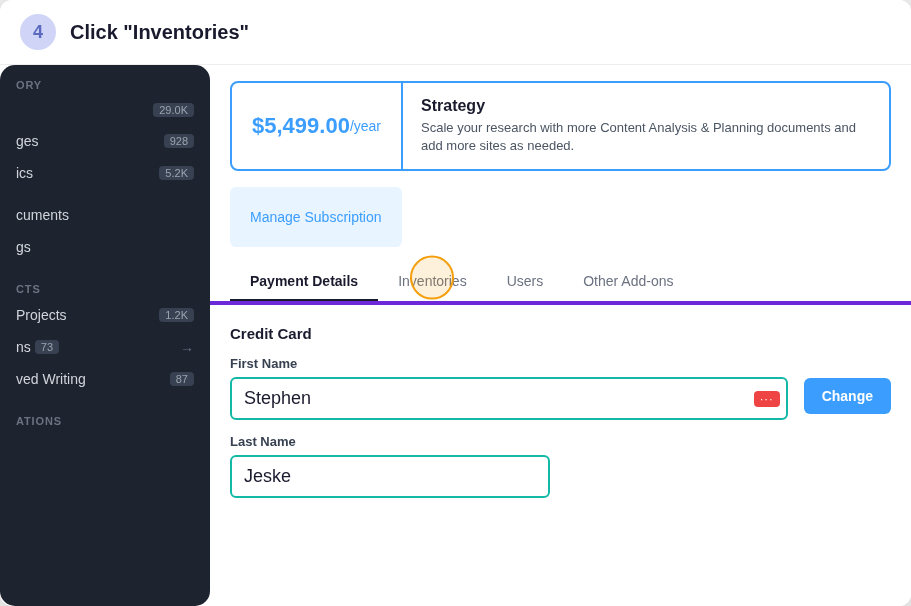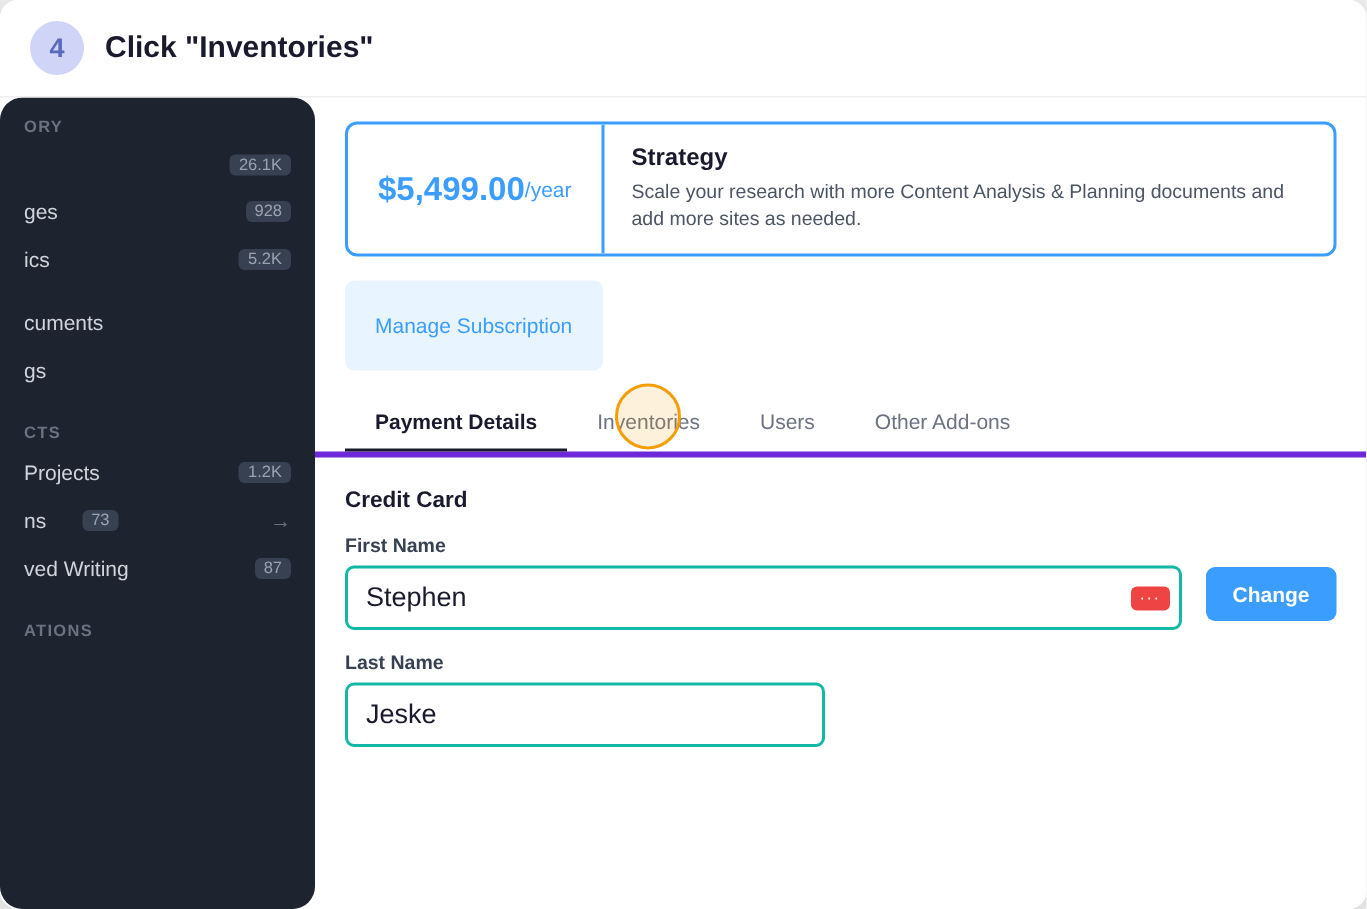--- a/index.html
+++ b/index.html
@@ -80,21 +80,21 @@
       align-items: center;
       justify-content: space-between;
       padding: 8px 16px;
       cursor: pointer;
       font-size: 14px;
       color: #d1d5db;
     }
     .sidebar-item-left {
       display: flex;
       align-items: center;
-      gap: 24px;
+      gap: 4px;
     }
     .sidebar-badge {
       background: #374151;
       color: #9ca3af;
       border-radius: 4px;
       font-size: 11px;
       padding: 1px 6px;
     }
     .sidebar-arrow {
       color: #6b7280;
@@ -278,21 +278,21 @@
     <div class="step-badge">4</div>
     <span class="instruction-text">Click "Inventories"</span>
   </div>
 
   <div class="main-area">
 
     <div class="sidebar">
       <div class="sidebar-section-label">ORY</div>
       <div class="sidebar-item">
         <span></span>
-        <span class="sidebar-badge">26.1K</span>
+        <span class="sidebar-badge">29.0K</span>
       </div>
       <div class="sidebar-item">
         <span>ges</span>
         <span class="sidebar-badge">928</span>
       </div>
       <div class="sidebar-item">
         <span>ics</span>
         <span class="sidebar-badge">5.2K</span>
       </div>
       <div style="height:10px;"></div>

